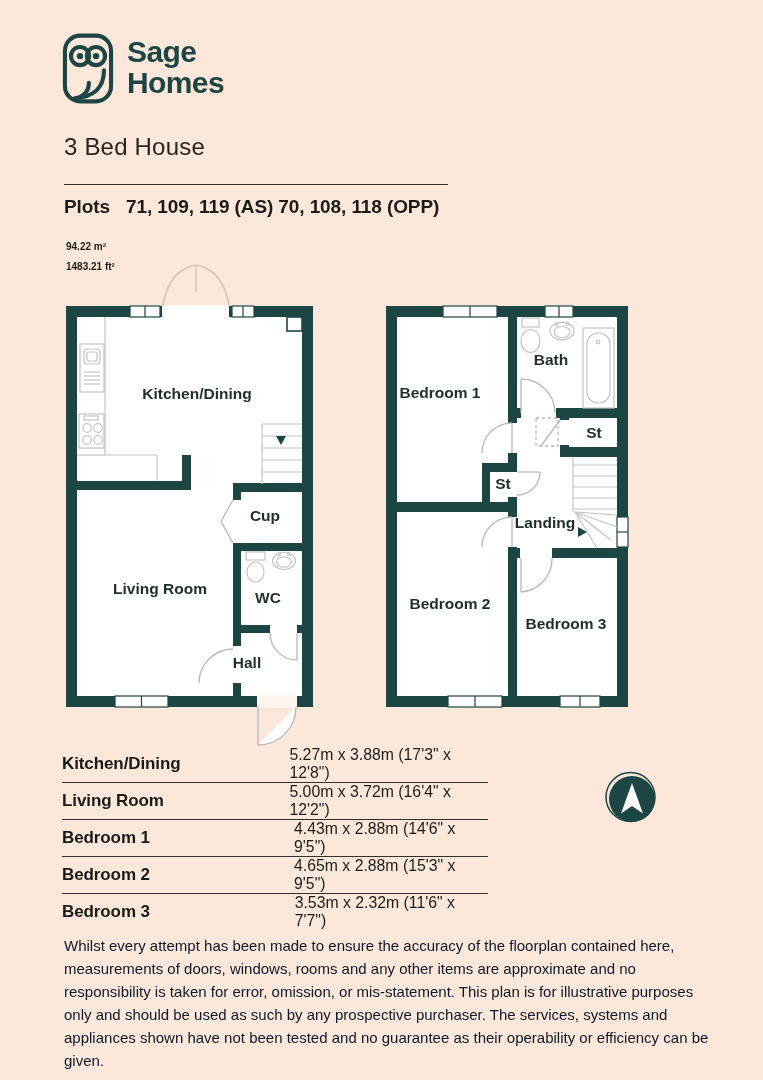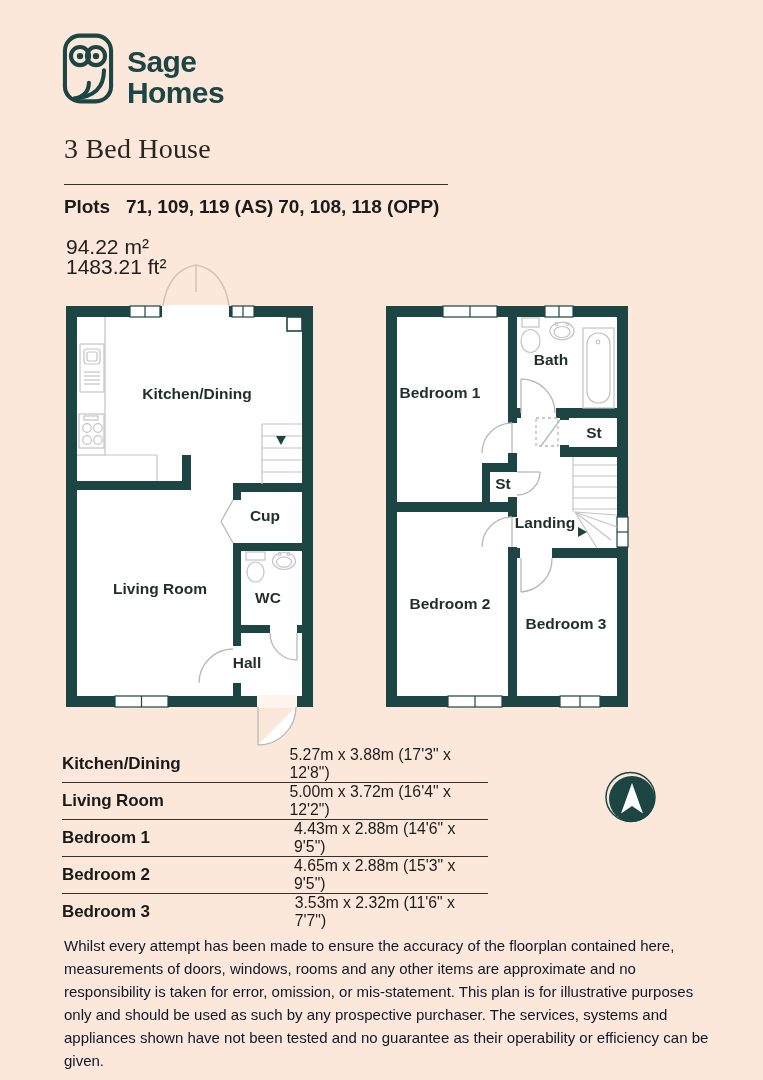--- a/index.html
+++ b/index.html
@@ -5,26 +5,26 @@
   html,body{margin:0;padding:0;}
   body{
     width:763px;height:1080px;position:relative;
     background:#fce8da;overflow:hidden;
     font-family:"Liberation Sans",sans-serif;
     color:#201f1d;
   }
   .abs{position:absolute;}
   
   .logo{left:62px;top:33px;display:flex;gap:13px;align-items:flex-start;}
-  .wordmark{font-weight:700;font-size:30px;line-height:31px;letter-spacing:-0.6px;color:#1c4543;margin-top:13px;}
-  
-  .title{left:64px;top:133px;font-family:Liberation Serif, serif;font-weight:500;font-size:28px;color:#2a2420;letter-spacing:0.2px;}
+  .wordmark{font-weight:700;font-size:30px;line-height:31px;letter-spacing:-0.6px;color:#1c4543;margin-top:3px;}
+  
+  .title{left:64px;top:133px;font-family:Liberation Sans, sans-serif;font-weight:500;font-size:24px;color:#2a2420;letter-spacing:0.2px;}
   .rule{left:64px;top:184px;width:384px;border-top:1.7px solid #363029;}
   .plots{left:64px;top:196px;display:flex;gap:16px;font-size:19px;font-weight:700;color:#1c1b19;letter-spacing:-0.1px;align-items:center;}
-  .areas{left:66px;top:237px;font-size:21px;line-height:19.5px;font-weight:400;color:#21201e;}
+  .areas{left:66px;top:237px;font-size:10px;line-height:19.5px;font-weight:700;color:#21201e;}
   
   svg.plans{position:absolute;left:0;top:0;width:763px;height:1080px;pointer-events:none;}
   .plan-label{font-family:"Liberation Sans",sans-serif;font-weight:700;font-size:15.5px;fill:#1f2e2b;text-anchor:middle;}
   
   .dimtable{left:62px;top:746px;width:426px;}
   .dimrow{height:36px;display:flex;align-items:center;}
   .dimrow:not(:last-child){border-bottom:1.2px solid #33302c;}
   .dimrow .name{width:236px;font-weight:700;font-size:17px;color:#191917;letter-spacing:-0.1px;}
   .dimrow .val{font-size:15.8px;color:#1d1c1a;}
   

